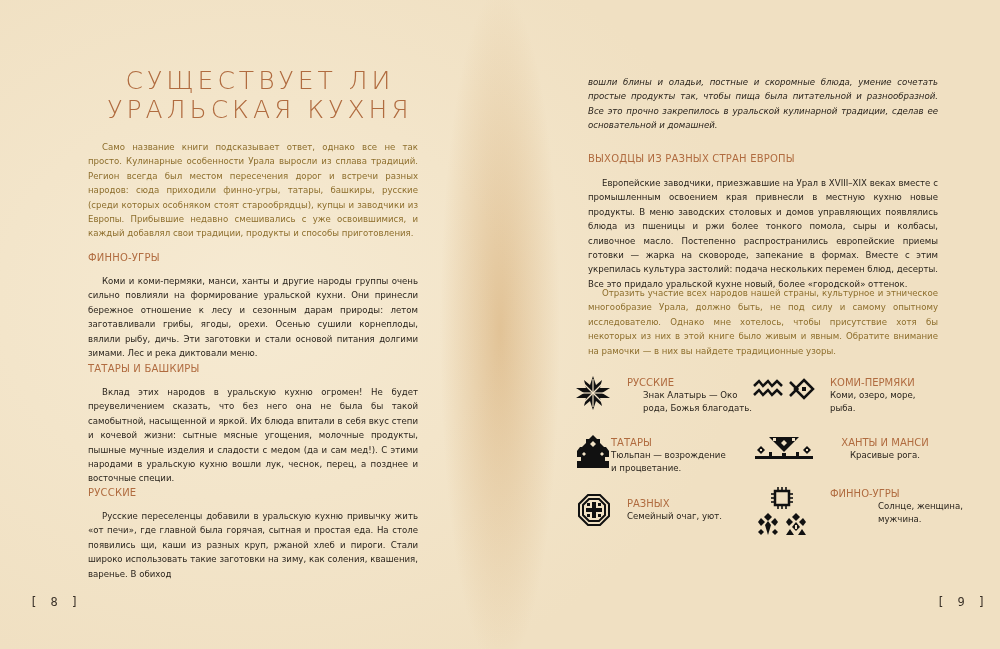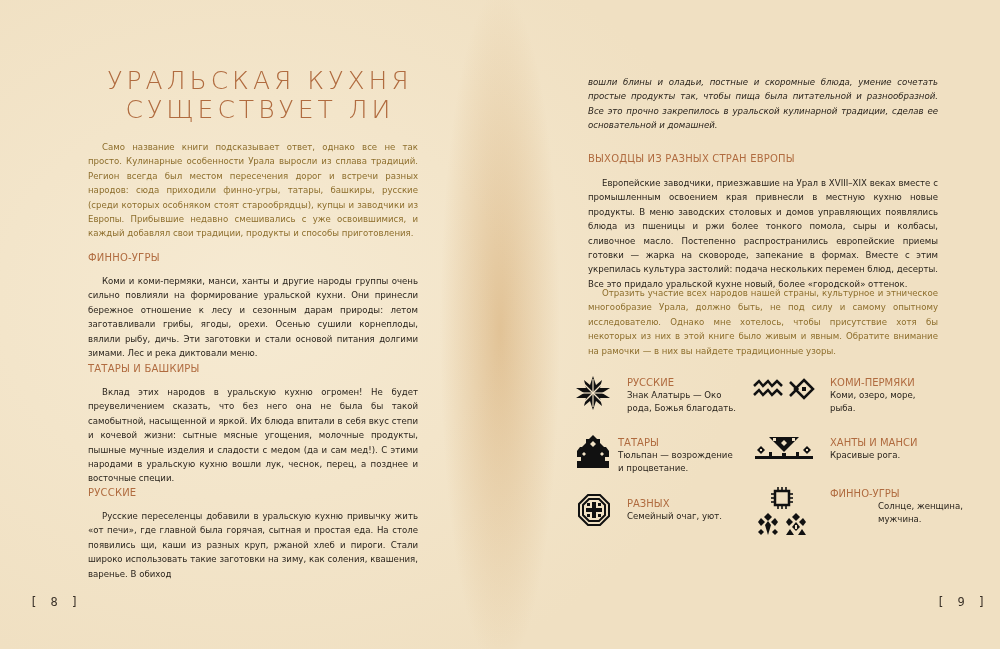--- a/index.html
+++ b/index.html
@@ -60,22 +60,22 @@
   .legend-title { font-size: 10px; color: #b06b3f; line-height: 13px; }
   .legend-desc { font-size: 8.6px; color: #2a241d; line-height: 13px; }
 </style>
 </head>
 <body>
 
 <div class="spread">
 
   <div class="page page-left">
     <div class="title">
+      <div>СУЩЕСТВУЕТ ЛИ</div>
       <div>УРАЛЬСКАЯ КУХНЯ</div>
-      <div>СУЩЕСТВУЕТ ЛИ</div>
     </div>
 
     <p class="para accent" style="left:88px; top:140px; width:330px;">Само название книги подсказывает ответ, однако все не так просто. Кулинарные особенности Урала выросли из сплава традиций. Регион всегда был местом пересечения дорог и встречи разных народов: сюда приходили финно-угры, татары, башкиры, русские (среди которых особняком стоят старообрядцы), купцы и заводчики из Европы. Прибывшие недавно смешивались с уже освоившимися, и каждый добавлял свои традиции, продукты и способы приготовления.</p>
 
     <div class="heading" style="left:88px; top:252px;">ФИННО-УГРЫ</div>
     <p class="para" style="left:88px; top:274px; width:330px;">Коми и коми-пермяки, манси, ханты и другие народы группы очень сильно повлияли на формирование уральской кухни. Они принесли бережное отношение к лесу и сезонным дарам природы: летом заготавливали грибы, ягоды, орехи. Осенью сушили корнеплоды, вялили рыбу, дичь. Эти заготовки и стали основой питания долгими зимами. Лес и река диктовали меню.</p>
 
     <div class="heading" style="left:88px; top:363px;">ТАТАРЫ И БАШКИРЫ</div>
     <p class="para" style="left:88px; top:385px; width:330px;">Вклад этих народов в уральскую кухню огромен! Не будет преувеличением сказать, что без него она не была бы такой самобытной, насыщенной и яркой. Их блюда впитали в себя вкус степи и кочевой жизни: сытные мясные угощения, молочные продукты, пышные мучные изделия и сладости с медом (да и сам мед!). С этими народами в уральскую кухню вошли лук, чеснок, перец, а позднее и восточные специи.</p>
 
@@ -101,21 +101,21 @@
         <g stroke="#f1e2c6" stroke-width="1.2">
           <line x1="18" y1="4" x2="18" y2="32"></line>
           <line x1="4" y1="18" x2="32" y2="18"></line>
           <line x1="8" y1="8" x2="28" y2="28"></line>
           <line x1="28" y1="8" x2="8" y2="28"></line>
         </g>
       </svg>
     </div>
     <div class="legend-text" style="left:127px; top:376px;">
       <div class="legend-title">РУССКИЕ</div>
-      <div class="legend-desc" style="width:115px;">Знак Алатырь — Око рода, Божья благодать.</div>
+      <div class="legend-desc" style="width:115px;margin-left:16px;">Знак Алатырь — Око рода, Божья благодать.</div>
     </div>
 
     <div class="ornament" style="left:253px; top:378px;">
       <svg width="30" height="22" viewBox="0 0 30 22">
         <g fill="none" stroke="#111" stroke-width="2.5">
           <polyline points="1,8 6,3 10,8 15,3 19,8 24,3 29,8"></polyline>
           <polyline points="1,17 6,12 10,17 15,12 19,17 24,12 29,17"></polyline>
         </g>
       </svg>
       <svg width="26" height="22" viewBox="0 0 26 22">
@@ -139,21 +139,21 @@
         </g>
         <g fill="#f1e2c6">
           <polygon points="17,8 20,11 17,14 14,11"></polygon>
           <polygon points="8,19 10,21 8,23 6,21"></polygon>
           <polygon points="26,19 28,21 26,23 24,21"></polygon>
           <rect x="1" y="24" width="4" height="4"></rect>
           <rect x="29" y="24" width="4" height="4"></rect>
         </g>
       </svg>
     </div>
-    <div class="legend-text" style="left:118px; top:436px;">
+    <div class="legend-text" style="left:111px; top:436px;">
       <div class="legend-title">ТАТАРЫ</div>
       <div class="legend-desc" style="width:120px;">Тюльпан — возрождение и процветание.</div>
     </div>
 
     <div class="ornament" style="left:255px; top:436px;">
       <svg width="58" height="26" viewBox="0 0 58 26">
         <g fill="#111">
           <polygon points="14,1 44,1 29,16"></polygon>
           <rect x="0" y="20" width="58" height="3"></rect>
           <polygon points="6,10 10,14 6,18 2,14"></polygon>
@@ -164,21 +164,21 @@
         </g>
         <g fill="#f1e2c6">
           <polygon points="29,4 32,7 29,10 26,7"></polygon>
           <rect x="18" y="2" width="3" height="3"></rect>
           <rect x="37" y="2" width="3" height="3"></rect>
           <rect x="5" y="13" width="2" height="2"></rect>
           <rect x="51" y="13" width="2" height="2"></rect>
         </g>
       </svg>
     </div>
-    <div class="legend-text" style="left:330px; top:436px;">
+    <div class="legend-text" style="left:330px; top:436px;text-align:center;">
       <div class="legend-title">ХАНТЫ И МАНСИ</div>
       <div class="legend-desc" style="width:110px;">Красивые рога.</div>
     </div>
 
     <div class="ornament" style="left:78px; top:494px;">
       <svg width="32" height="32" viewBox="0 0 32 32">
         <g fill="none" stroke="#111" stroke-width="2">
           <polygon points="10,1 22,1 31,10 31,22 22,31 10,31 1,22 1,10"></polygon>
           <polygon points="11,5 21,5 27,11 27,21 21,27 11,27 5,21 5,11"></polygon>
         </g>

